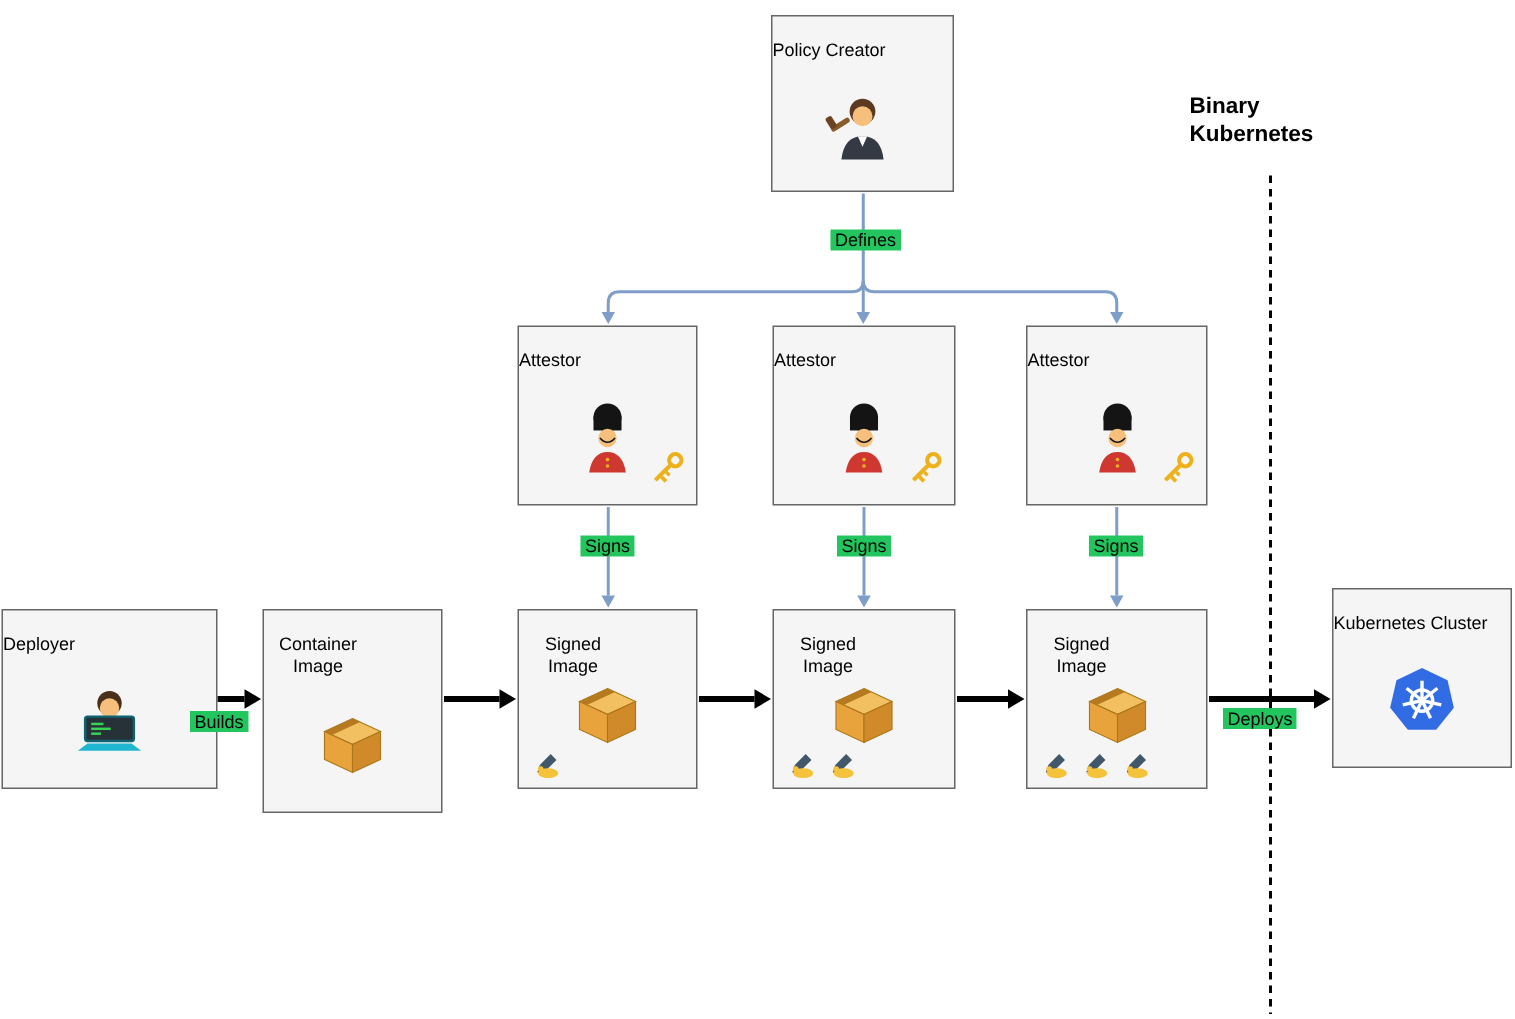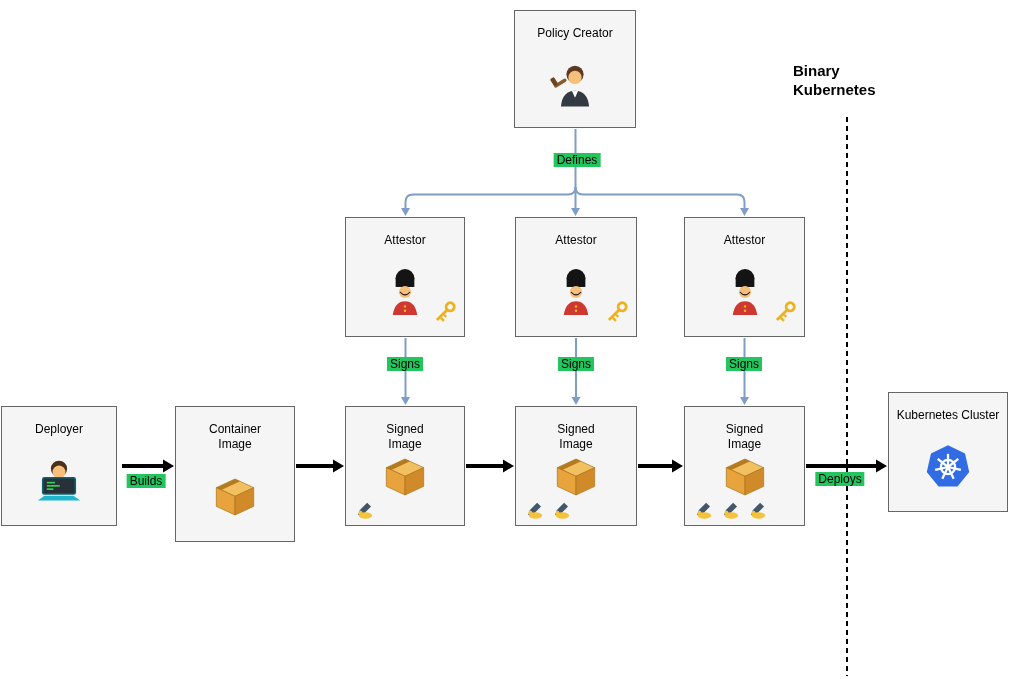--- a/index.html
+++ b/index.html
@@ -2,21 +2,21 @@
 <html><head>
 <meta charset="utf-8">
 <style>
   * { margin:0; padding:0; box-sizing:border-box; }
   html,body { background:#ffffff; }
   body { font-family:"Liberation Sans", sans-serif; color:#000; }
   .canvas { position:relative; width:1010px; height:679px; background:#fff; overflow:hidden; }
   .connectors { position:absolute; left:0; top:0; }
   .node {
     position:absolute; background:#f5f5f5; border:1px solid #666;
-    display:flex; flex-direction:column; align-items:center;
+    display:flex; flex-direction:column; align-items:flex-start;
   }
   .node-label { margin-top:15px; font-size:12px; text-align:center; line-height:1.25; }
   .node-label.narrow { max-width:72px; }
   .node-icon { flex:1; display:flex; align-items:center; justify-content:center; width:100%; }
   .key-badge { position:absolute; right:5px; bottom:8px; line-height:0; }
   .sig-row { display:flex; gap:7px; align-self:flex-start; padding:0 0 6px 10px; align-items:flex-end; line-height:0; }
   .edge-label {
     position:absolute; transform:translateX(-50%); font-size:12px;
     background:#22c55e; padding:0 3px; white-space:nowrap;
   }
@@ -180,21 +180,21 @@
           <use href="#sym-guard"></use>
         </svg>
     </div>
     <span class="key-badge">
       <svg width="30" height="30">
           <use href="#sym-key"></use>
         </svg>
     </span>
   </div>
 
-  <div class="node" style="left:1px;top:406px;width:116px;height:120px">
+  <div class="node" style="left:1px;top:406px;width:144px;height:120px">
     <div class="node-label">Deployer</div>
     <div class="node-icon">
       <svg width="52" height="46">
           <use href="#sym-tech"></use>
         </svg>
     </div>
   </div>
 
   <div class="node" style="left:175px;top:406px;width:120px;height:136px">
     <div class="node-label narrow">Container Image</div>

